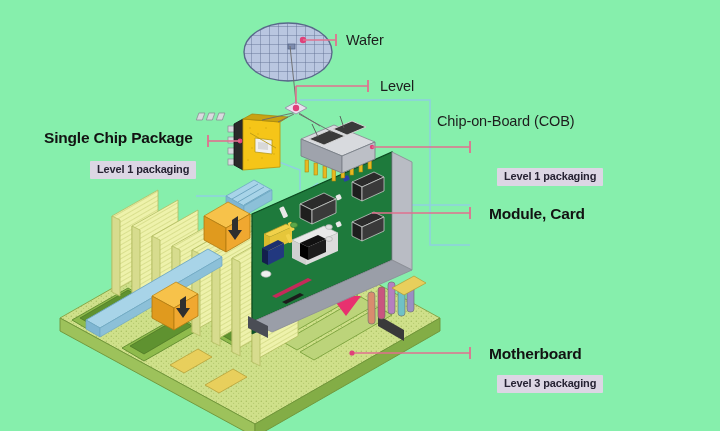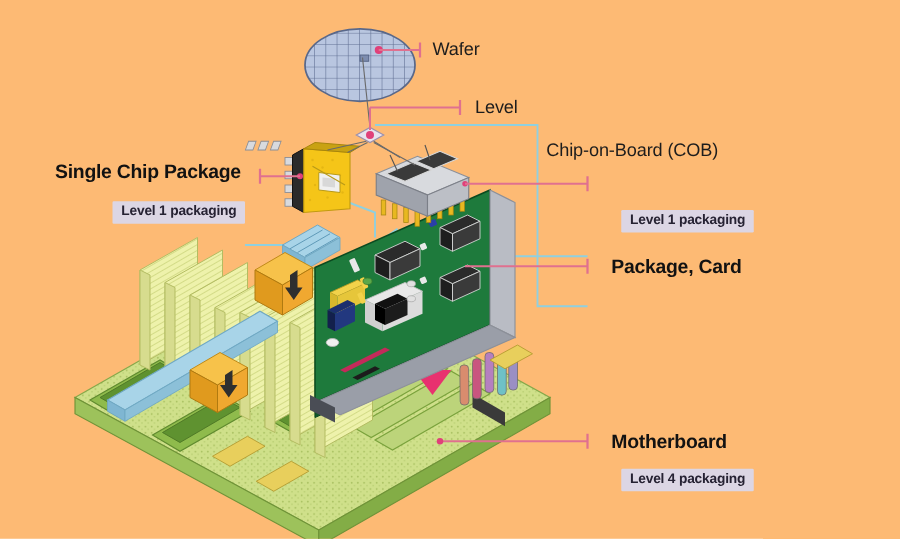--- a/index.html
+++ b/index.html
@@ -3,21 +3,21 @@
 <meta charset="utf-8">
 <style>
   html,body{margin:0;padding:0;background:#ffffff;}
   body{
     width:720px;height:431px;
     font-family:"Liberation Sans", sans-serif;
     color:#1a1a1a;
     overflow:hidden;
     position:relative;
   }
-  #stage{position:absolute;left:0;top:0;width:720px;height:431px;background:#fdba74;}
+  #stage{position:absolute;left:0;top:0;width:720px;height:431px;background:#86efac;}
   #art{position:absolute;left:0;top:0;width:720px;height:431px;}
 
   
   .lbl{position:absolute;white-space:nowrap;line-height:1;}
   .lbl-bold{font-weight:700;font-size:15.5px;letter-spacing:-0.2px;color:#121212;}
   .lbl-plain{font-weight:400;font-size:14.5px;letter-spacing:-0.1px;color:#1d1d1d;}
   .badge{
     position:absolute;white-space:nowrap;
     background:#dcd6e4;color:#262233;
     font-size:11px;font-weight:600;letter-spacing:-0.15px;
@@ -325,18 +325,18 @@
 
   <div class="lbl lbl-plain" style="left:380px;top:79px;">Level</div>
 
   <div class="lbl lbl-plain" style="left:437px;top:114px;">Chip-on-Board (COB)</div>
 
   <div class="lbl lbl-bold" style="left:44px;top:130px;">Single Chip Package</div>
   <div class="badge" style="left:90px;top:161px;">Level 1 packaging</div>
 
   <div class="badge" style="left:497px;top:168px;">Level 1 packaging</div>
 
-  <div class="lbl lbl-bold" style="left:489px;top:206px;">Package, Card</div>
+  <div class="lbl lbl-bold" style="left:489px;top:206px;">Module, Card</div>
 
   <div class="lbl lbl-bold" style="left:489px;top:346px;">Motherboard</div>
-  <div class="badge" style="left:497px;top:375px;">Level 4 packaging</div>
+  <div class="badge" style="left:497px;top:375px;">Level 3 packaging</div>
 
 </div>
 
 </body></html>

